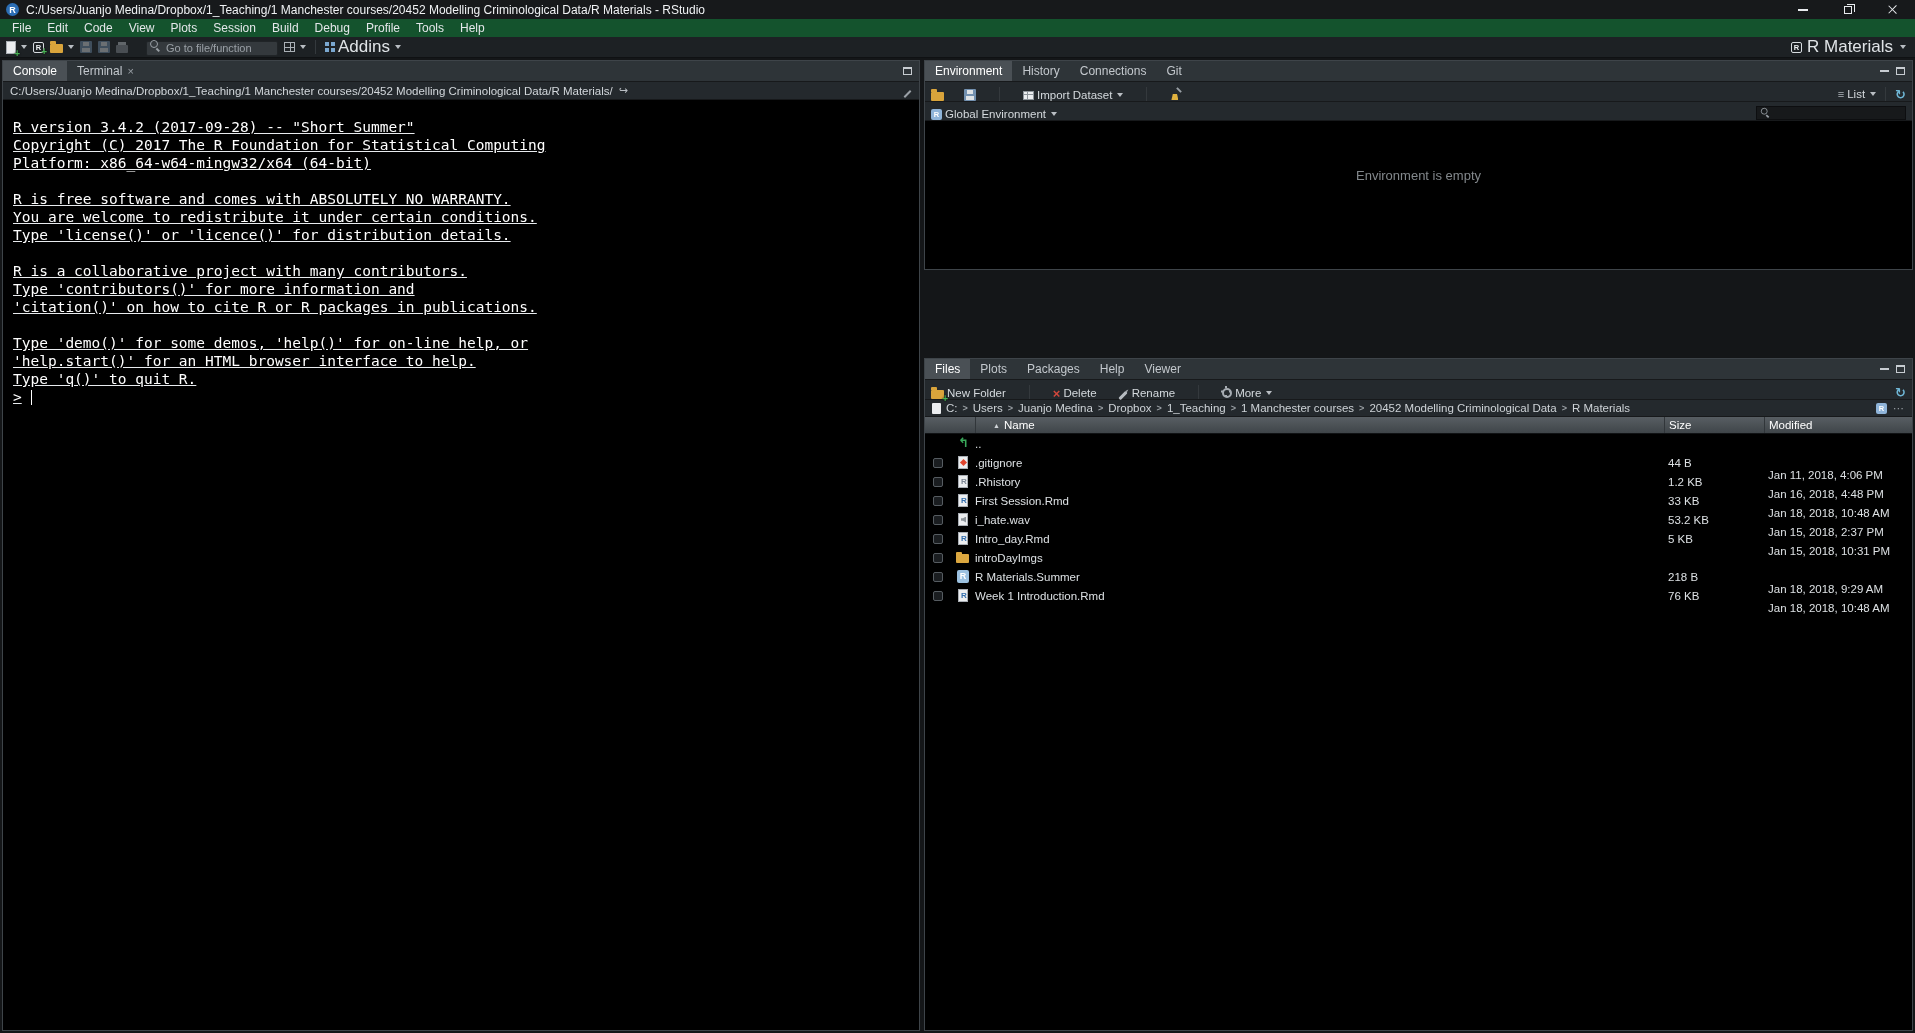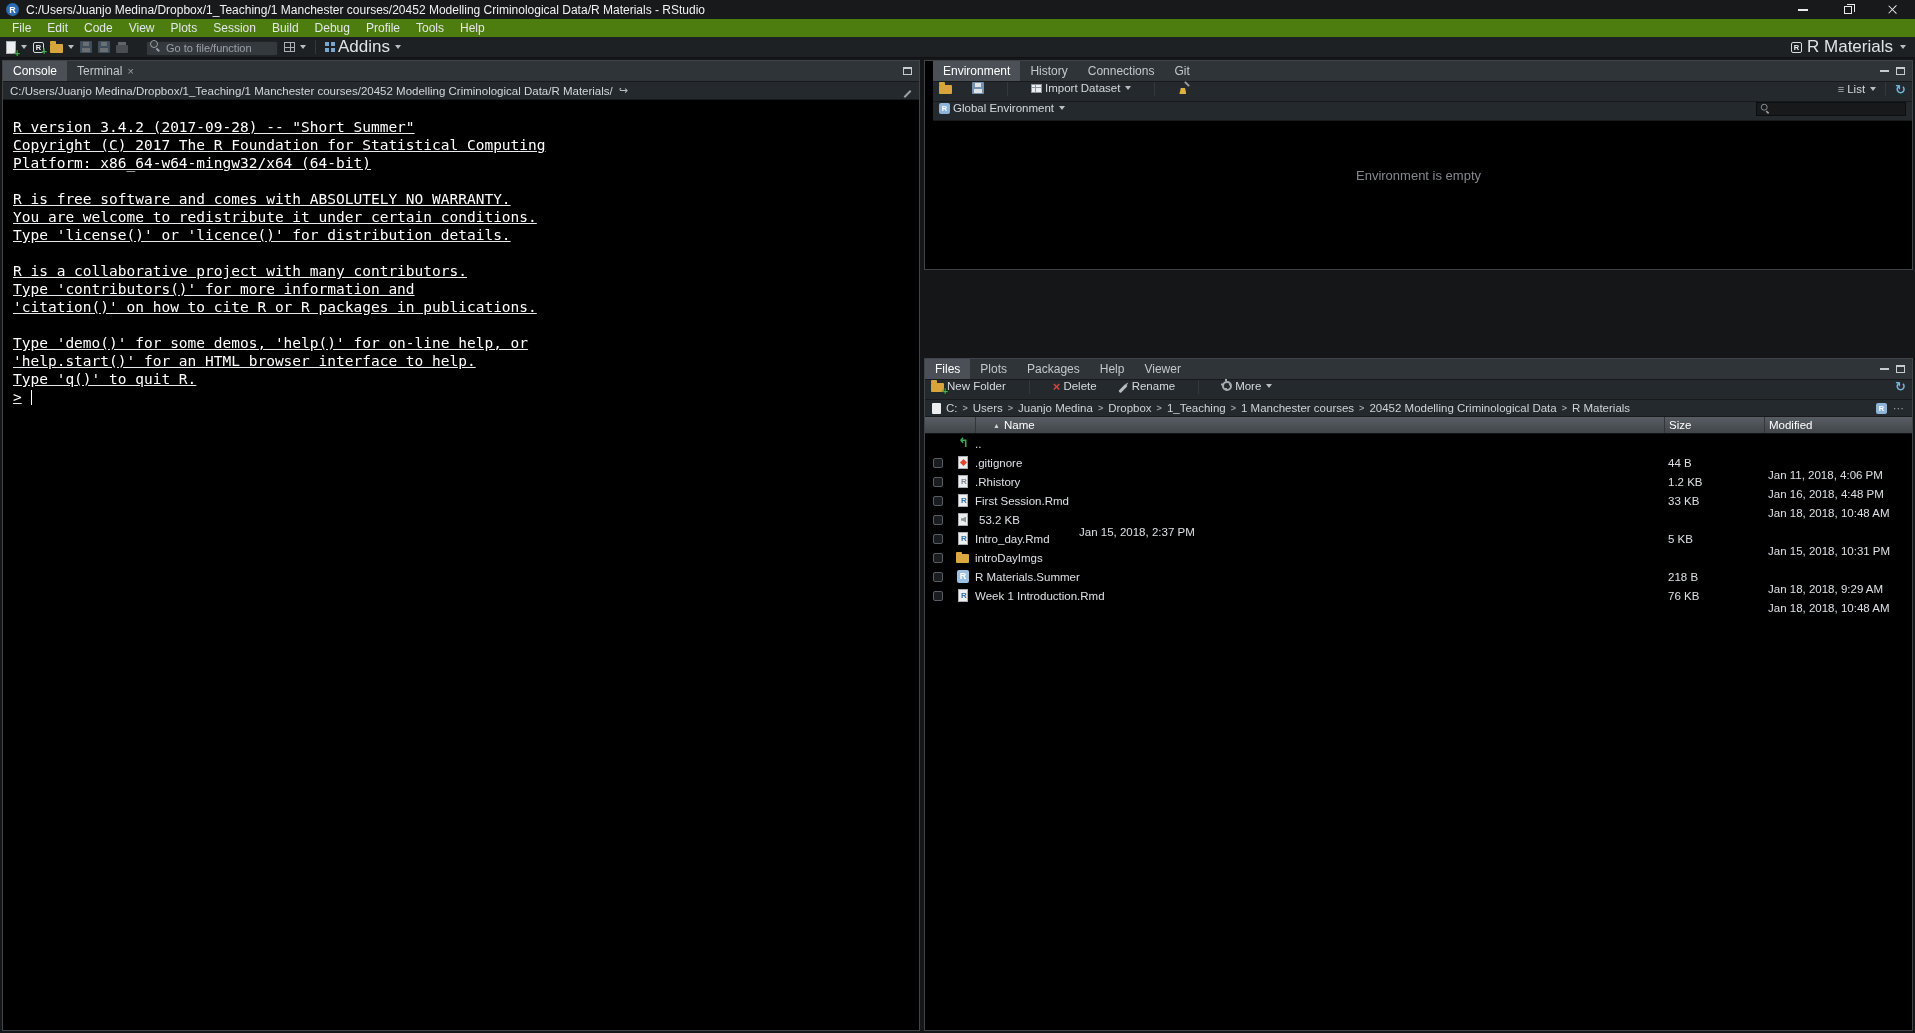--- a/index.html
+++ b/index.html
@@ -19,21 +19,21 @@
   .win-btn { width:45px; display:flex; align-items:center; justify-content:center; }
   .ic-minimize { width:10px; height:2px; background:#e8ebee; }
   .ic-restore { width:8px; height:8px; border:1px solid #e8ebee; position:relative; }
   .ic-restore::before { content:""; position:absolute; top:-3px; left:2px; width:7px; height:7px;
     border-top:1px solid #e8ebee; border-right:1px solid #e8ebee; }
   .ic-close { position:relative; width:11px; height:11px; }
   .ic-close::before,.ic-close::after { content:""; position:absolute; left:5px; top:0; width:1.4px; height:11px; background:#e8ebee; }
   .ic-close::before { transform:rotate(45deg); } .ic-close::after { transform:rotate(-45deg); }
 
   
-  .menubar { height:18px; background:#4d7c0f; display:flex; align-items:flex-start; padding-left:4px; }
+  .menubar { height:18px; background:#14532d; display:flex; align-items:flex-start; padding-left:4px; }
   .menu-item { font-size:12px; color:#e4e7ea; padding:0 8px; line-height:18px; }
 
   
   .top-toolbar { height:21px; background:#1d2124; display:flex; align-items:center; padding:0 6px; gap:6px; border-bottom:1px solid #0f1113; }
   .tb-btn { display:flex; align-items:center; gap:3px; }
   .sep-v { width:1px; height:14px; background:#34393d; margin:0 3px; flex:none; }
   .dim { opacity:.4; }
   .caret { width:0; height:0; border-left:3.5px solid transparent; border-right:3.5px solid transparent;
     border-top:4px solid #b9bec3; display:inline-block; margin-left:2px; }
   .lbl { font-size:17px; color:#dfe3e6; }
@@ -91,21 +91,21 @@
     color:#cfd4d8; font-size:11px; padding:0 4px 0 19px; font-family:inherit; }
   .goto-input::placeholder { color:#9aa0a6; }
 
   .project-btn { margin-left:auto; display:flex; align-items:center; gap:5px; padding-right:3px; }
 
   
   .main { position:absolute; top:58px; left:0; right:0; bottom:0; }
   .pane { position:absolute; background:#000; border:1px solid #3e4449; }
   #console-pane { left:2px; top:2px; width:918px; bottom:2px; }
   #right-col { position:absolute; left:924px; top:2px; right:2px; bottom:2px; }
-  #env-pane { left:0; right:0; top:0; height:210px;padding-left:8px; }
+  #env-pane { left:0; right:0; top:0; height:210px; }
   #files-pane { left:0; right:0; top:298px; bottom:0; }
 
   .tabbar { height:21px; background:#2e3438; border-bottom:1px solid #17191b; display:flex; align-items:stretch; }
   .tab { padding:0 10px; font-size:12px; color:#c3c8cd; display:flex; align-items:center; gap:5px; }
   .tab.active { background:#4a5055; color:#fff; }
   .tab .x { color:#9aa0a6; font-size:11px; }
   .pane-btns { margin-left:auto; display:flex; align-items:center; gap:7px; padding-right:7px; }
   .ic-pane-min { width:9px; height:2px; background:#c7ccd1; }
   .ic-pane-max { width:9px; height:8px; border:1px solid #c7ccd1; border-top:2px solid #c7ccd1; }
 
@@ -115,21 +115,21 @@
   .pathbar-arrow { color:#b9bec3; font-size:11px; line-height:11px; }
   .pathbar-right { margin-left:auto; }
   .console-body { position:absolute; top:41px; left:0; right:0; bottom:0; overflow:hidden; padding:16px 8px 0 10px;text-decoration:underline; }
   .mono { font-family:"DejaVu Sans Mono","Liberation Mono",monospace; font-size:14.5px; line-height:18px; color:#fff; }
   pre.console-text { white-space:pre; }
   .prompt-line { display:flex; align-items:center; }
   .cursor { width:1.5px; height:15px; background:#fff; margin-left:9px; display:inline-block; }
 
   
   .pane-toolbar { height:20px; background:#24292d; border-bottom:1px solid #17191b; display:flex;
-    align-items:flex-start; padding:0 6px; gap:20px; font-size:11.5px; color:#d4d9dd; }
+    align-items:flex-end; padding:0 6px; gap:20px; font-size:11.5px; color:#d4d9dd; }
   .pane-toolbar.slim { height:19px; }
   .pt-right { margin-left:auto; display:flex; align-items:center; gap:6px; }
 
   .env-body { position:absolute; top:61px; left:0; right:0; bottom:0; background:#000; }
   .env-empty { text-align:center; margin-top:46px; color:#83888c; font-size:13px; }
   .env-search { position:relative; }
   .env-search .i-magnifier { position:absolute; left:4px; top:1px; transform:scale(.85); }
   .search-input { width:150px; height:14px; background:#17191b; border:1px solid #0d0e10; color:#d4d9dd;
     font-size:11px; padding-left:19px; font-family:inherit; }
 
@@ -474,20 +474,21 @@
           <div class="c-mod">Jan 18, 2018, 10:48 AM</div>
         </div>
 
         <div class="ft-row">
           <div class="c-check">
               <span class="checkbox"></span>
             </div>
           <div class="c-icon">
             <span class="fi" data-icon="file-wav"></span>
           </div>
+          <div class="c-name">i_hate.wav</div>
           <div class="c-size">53.2 KB</div>
           <div class="c-mod">Jan 15, 2018, 2:37 PM</div>
         </div>
 
         <div class="ft-row">
           <div class="c-check">
               <span class="checkbox"></span>
             </div>
           <div class="c-icon">
             <span class="fi" data-icon="file-rmd"></span>

